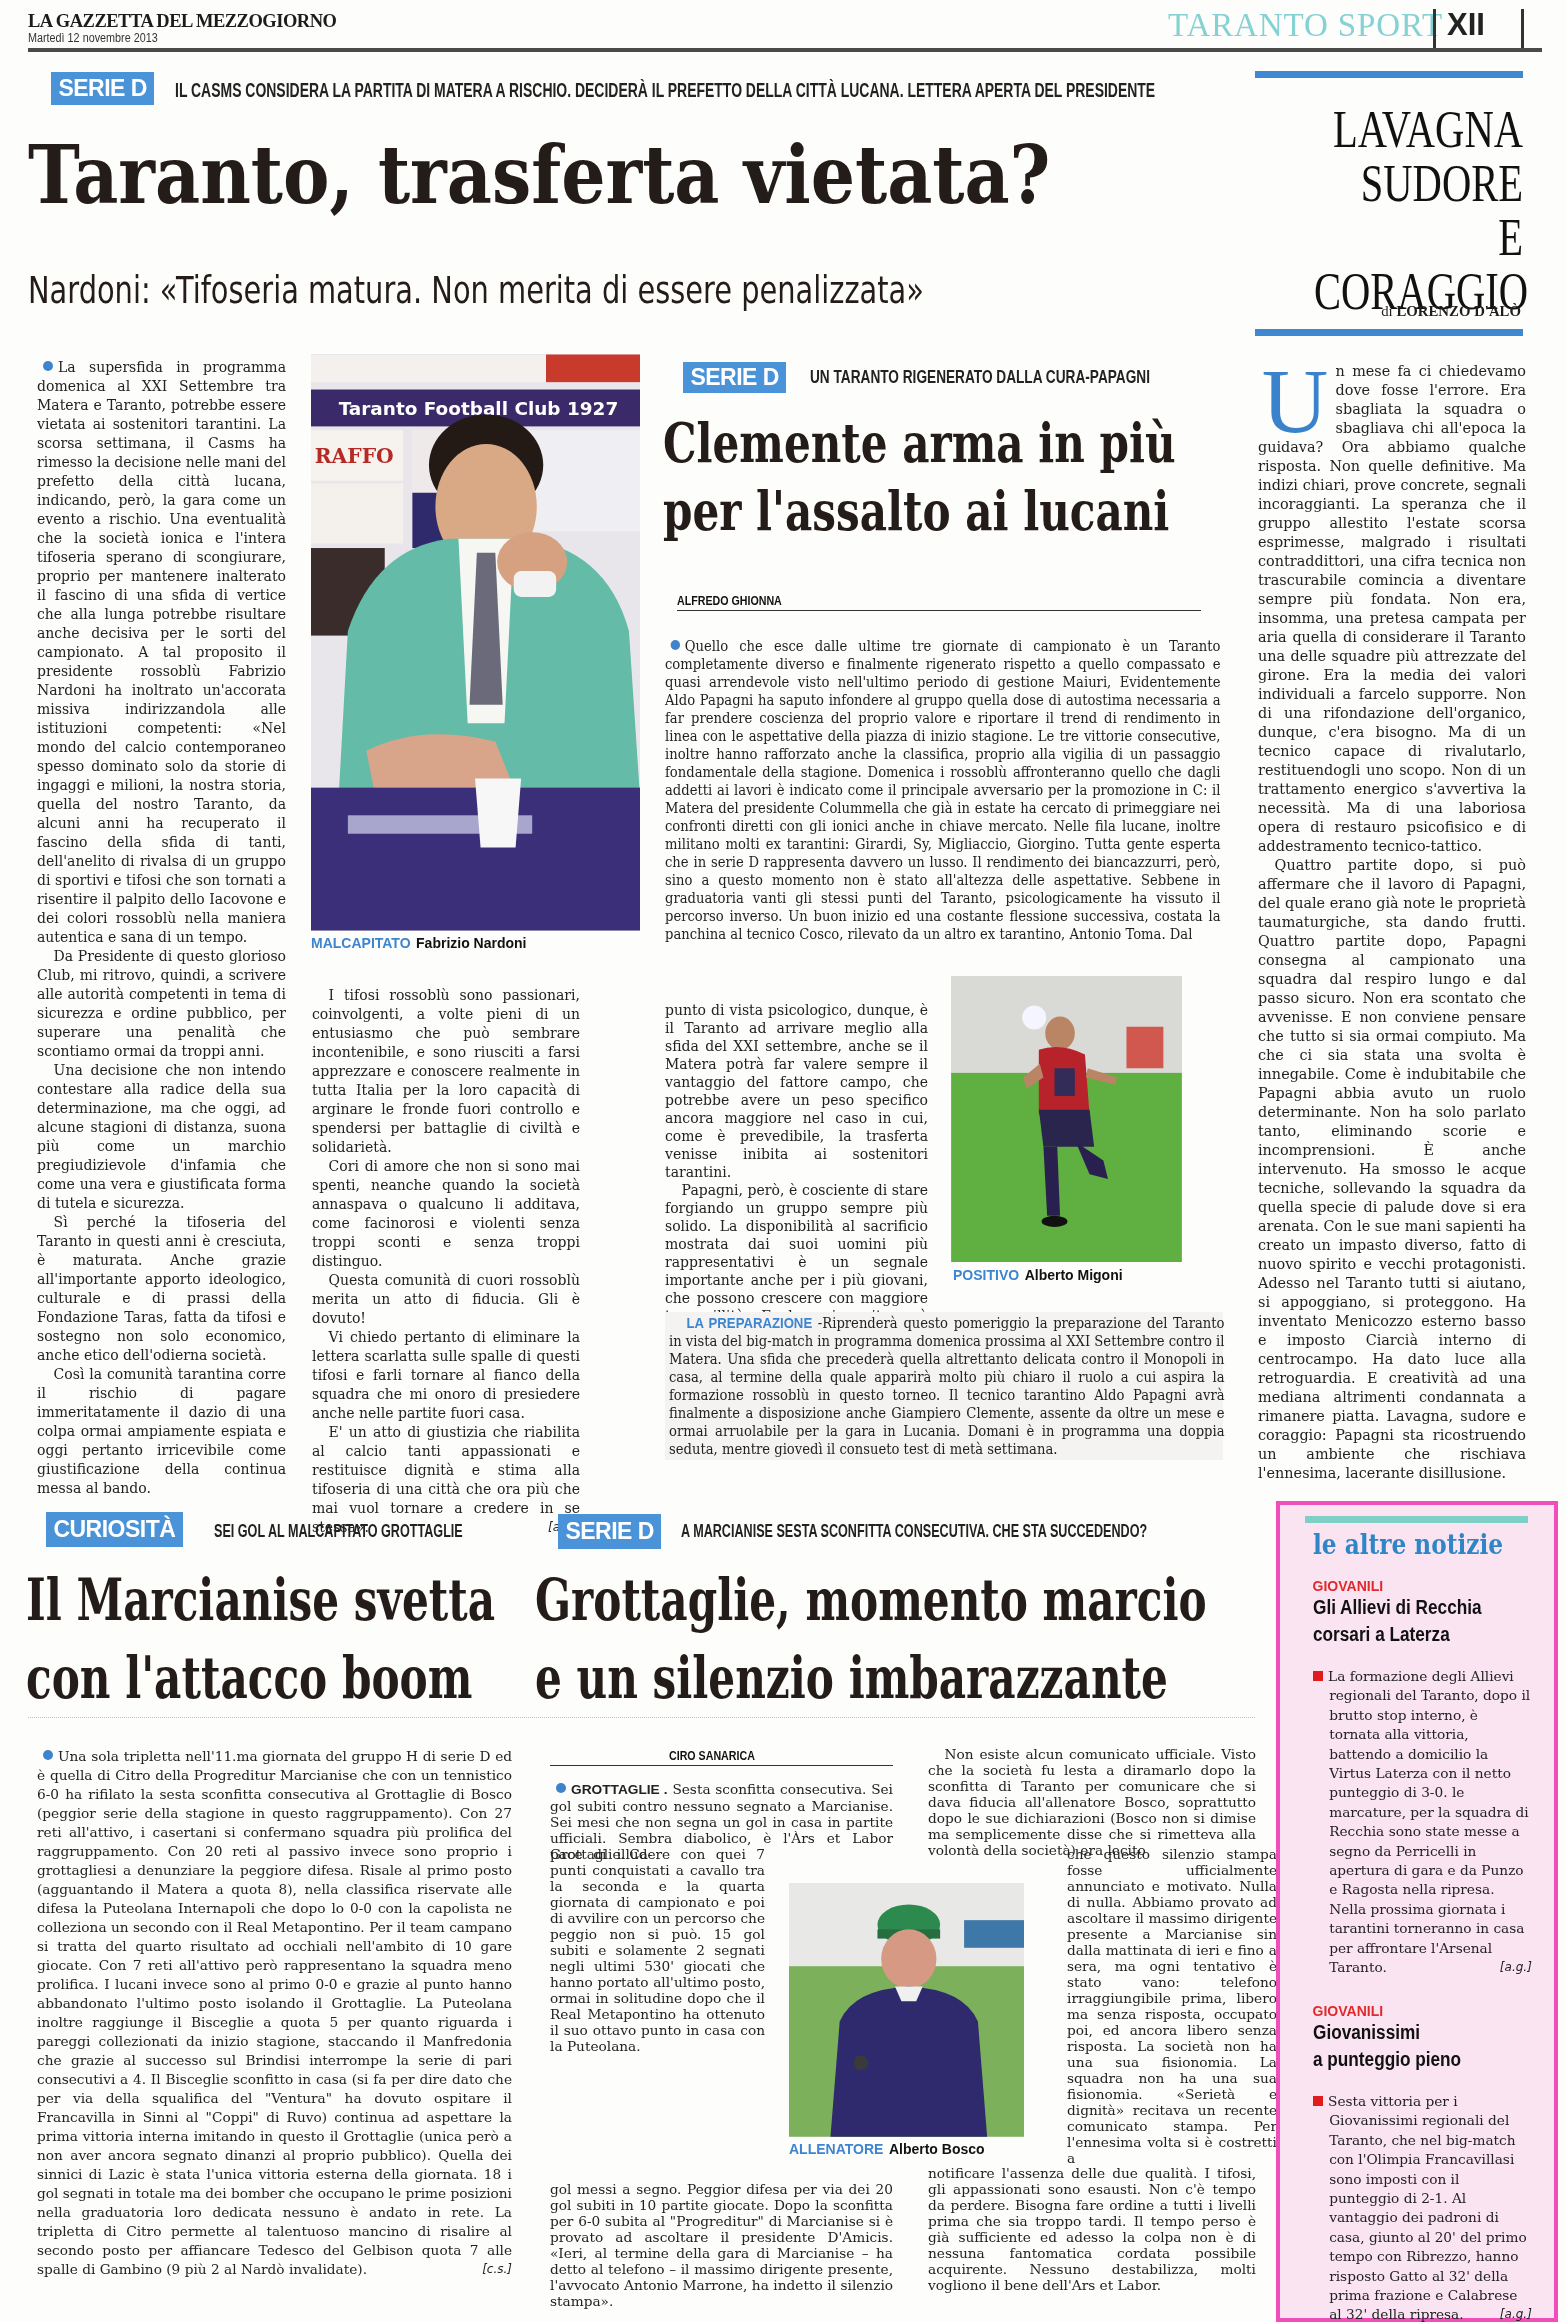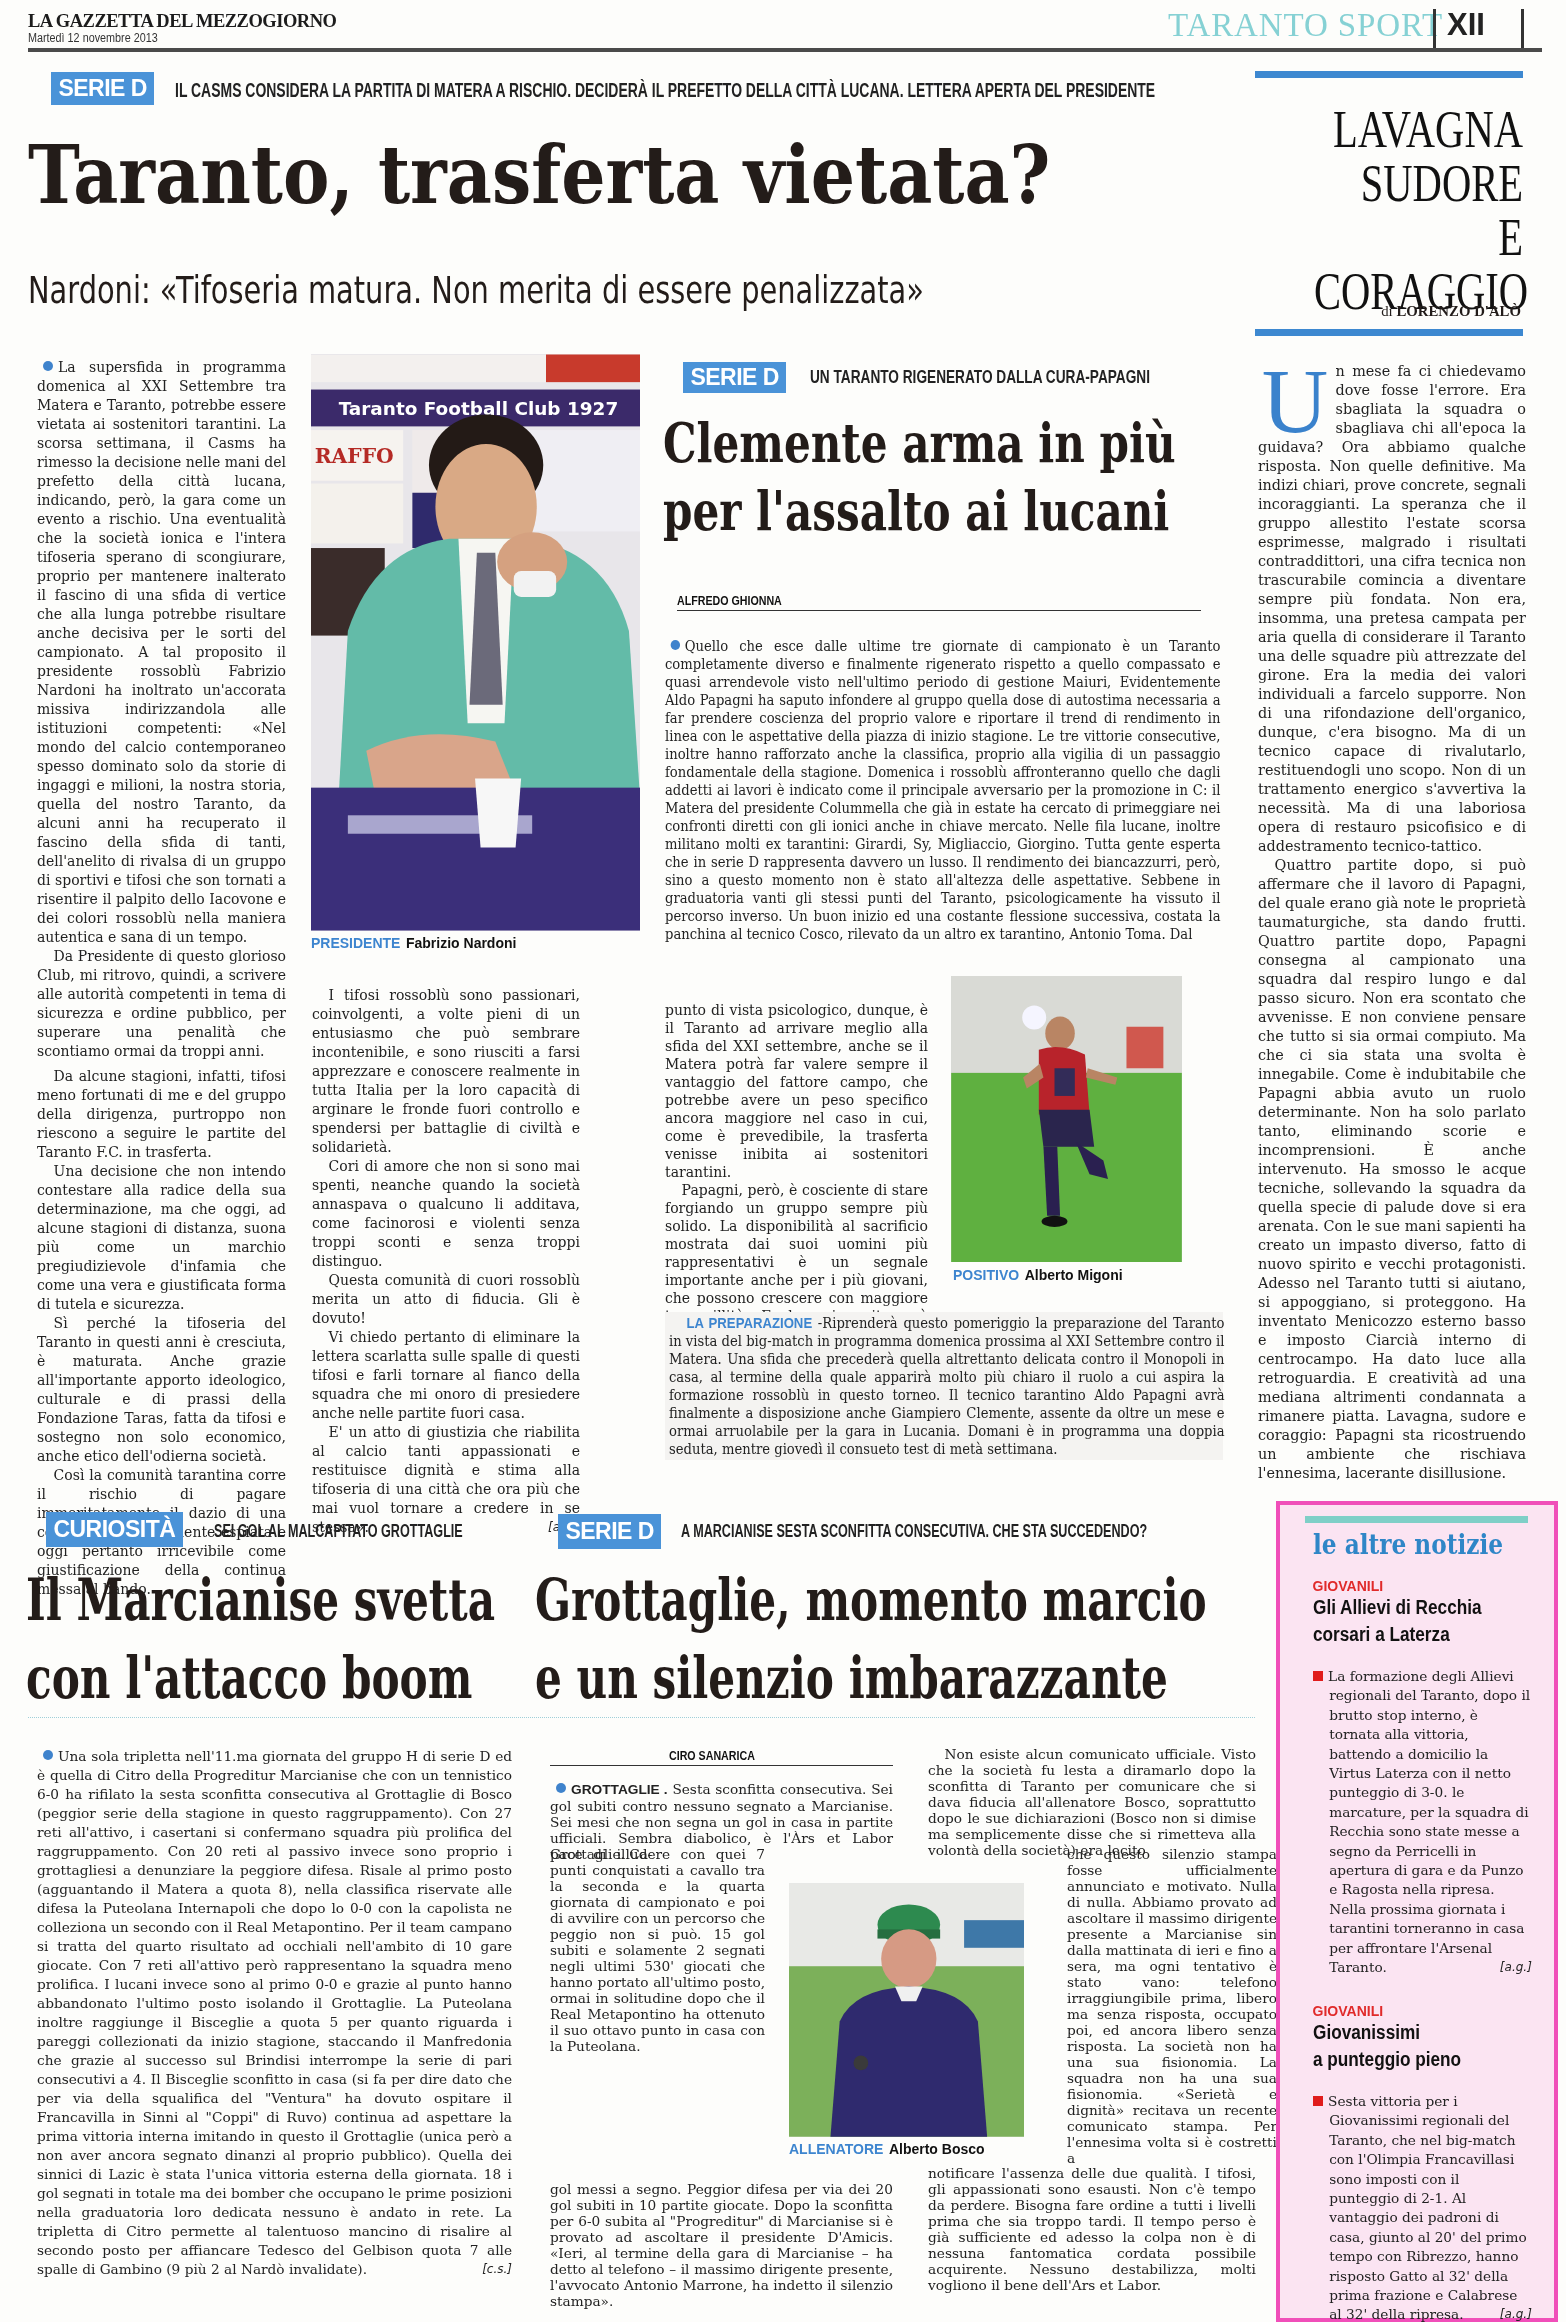--- a/index.html
+++ b/index.html
@@ -60,21 +60,20 @@
   <span class="tag" style="font-size:23px; line-height:33px;">SERIE D</span>
 </div>
 <div class="abs kicker" style="left:175px; top:79px; font-size:19.4px; transform:scaleX(0.72);">IL CASMS CONSIDERA LA PARTITA DI MATERA A RISCHIO. DECIDERÀ IL PREFETTO DELLA CITTÀ LUCANA. LETTERA APERTA DEL PRESIDENTE</div>
 
 <div class="abs headline" style="left:28px; top:129px; font-size:81px; line-height:92px; transform:scaleX(0.86);">Taranto, trasferta vietata?</div>
 <div class="abs" style="left:28px; top:269px; font-family:'DejaVu Sans',sans-serif; font-size:37px; color:#231c19; transform:scaleX(0.78); transform-origin:left; white-space:nowrap;">Nardoni: «Tifoseria matura. Non merita di essere penalizzata»</div>
 
 <div class="abs body" style="left:37px; top:358px; width:249px;">
   <p class="first"><span class="dot"></span><span>La supersfida in programma domenica al XXI Settembre tra Matera e Taranto, potrebbe essere vietata ai sostenitori tarantini. La scorsa settimana, il Casms ha rimesso la decisione nelle mani del prefetto della città lucana, indicando, però, la gara come un evento a rischio. Una eventualità che la società ionica e l'intera tifoseria sperano di scongiurare, proprio per mantenere inalterato il fascino di una sfida di vertice che alla lunga potrebbe risultare anche decisiva per le sorti del campionato. A tal proposito il presidente rossoblù Fabrizio Nardoni ha inoltrato un'accorata missiva indirizzandola alle istituzioni competenti: «Nel mondo del calcio contemporaneo spesso dominato solo da storie di ingaggi e milioni, la nostra storia, quella del nostro Taranto, da alcuni anni ha recuperato il fascino della sfida di tanti, dell'anelito di rivalsa di un gruppo di sportivi e tifosi che son tornati a risentire il palpito dello Iacovone e dei colori rossoblù nella maniera autentica e sana di un tempo.</span></p>
   <p>Da Presidente di questo glorioso Club, mi ritrovo, quindi, a scrivere alle autorità competenti in tema di sicurezza e ordine pubblico, per superare una penalità che scontiamo ormai da troppi anni.</p>
-  <p style="margin-top:5.5px;">Da alcune stagioni, infatti, tifosi meno fortunati di me e del gruppo della dirigenza, purtroppo non riescono a seguire le partite del Taranto F.C. in trasferta.</p>
   <p>Una decisione che non intendo contestare alla radice della sua determinazione, ma che oggi, ad alcune stagioni di distanza, suona più come un marchio pregiudizievole d'infamia che come una vera e giustificata forma di tutela e sicurezza.</p>
   <p>Sì perché la tifoseria del Taranto in questi anni è cresciuta, è maturata. Anche grazie all'importante apporto ideologico, culturale e di prassi della Fondazione Taras, fatta da tifosi e sostegno non solo economico, anche etico dell'odierna società.</p>
   <p>Così la comunità tarantina corre il rischio di pagare immeritatamente il dazio di una colpa ormai ampiamente espiata e oggi pertanto irricevibile come giustificazione della continua messa al bando.</p>
 </div>
 
 <div class="abs photo" style="left:311px; top:354px; width:329px; height:577px; background:#d8d6e0;">
   <svg width="329" height="577" viewBox="0 0 357 625">
     <rect x="0" y="0" width="357" height="625" fill="#e8e6ea"></rect>
     <rect x="0" y="0" width="357" height="30" fill="#f3f0ee"></rect>
     <rect x="255" y="0" width="102" height="30" fill="#c83a2c"></rect>
@@ -95,21 +94,21 @@
     <path d="M180 215 L200 215 L208 380 L172 380 Z" fill="#6b6a7a"></path>
     <ellipse cx="240" cy="225" rx="38" ry="32" fill="#d5a180"></ellipse>
     <rect x="220" y="235" width="46" height="28" rx="8" fill="#f2f2f2"></rect>
     <path d="M60 430 Q120 400 200 420 L220 470 L70 480 Z" fill="#d9a58a"></path>
     <rect x="0" y="470" width="357" height="155" fill="#3b2f7a"></rect>
     <rect x="40" y="500" width="200" height="20" fill="#d9d9f2" opacity="0.7"></rect>
     <path d="M178 460 L228 460 L222 535 L184 535 Z" fill="#f7f7f7"></path>
   </svg>
 </div>
 <div class="abs caption" style="left:311px; top:935px;">
-  <span class="cap-lbl">PRESIDENTE</span><span>Fabrizio Nardoni</span>
+  <span class="cap-lbl">MALCAPITATO</span><span>Fabrizio Nardoni</span>
 </div>
 
 <div class="abs body" style="left:312px; top:986px; width:268px;">
   <p>I tifosi rossoblù sono passionari, coinvolgenti, a volte pieni di un entusiasmo che può sembrare incontenibile, e sono riusciti a farsi apprezzare e conoscere realmente in tutta Italia per la loro capacità di arginare le fronde fuori controllo e spendersi per battaglie di civiltà e solidarietà.</p>
   <p>Cori di amore che non si sono mai spenti, neanche quando la società annaspava o qualcuno li additava, come facinorosi e violenti senza troppi sconti e senza troppi distinguo.</p>
   <p>Questa comunità di cuori rossoblù merita un atto di fiducia. Gli è dovuto!</p>
   <p>Vi chiedo pertanto di eliminare la lettera scarlatta sulle spalle di questi tifosi e farli tornare al fianco della squadra che mi onoro di presiedere anche nelle partite fuori casa.</p>
   <p><span>E' un atto di giustizia che riabilita al calcio tanti appassionati e restituisce dignità e stima alla tifoseria di una città che ora più che mai vuol tornare a credere in se stessa».</span> <span class="sig">[a.g.]</span></p>
 </div>
 

